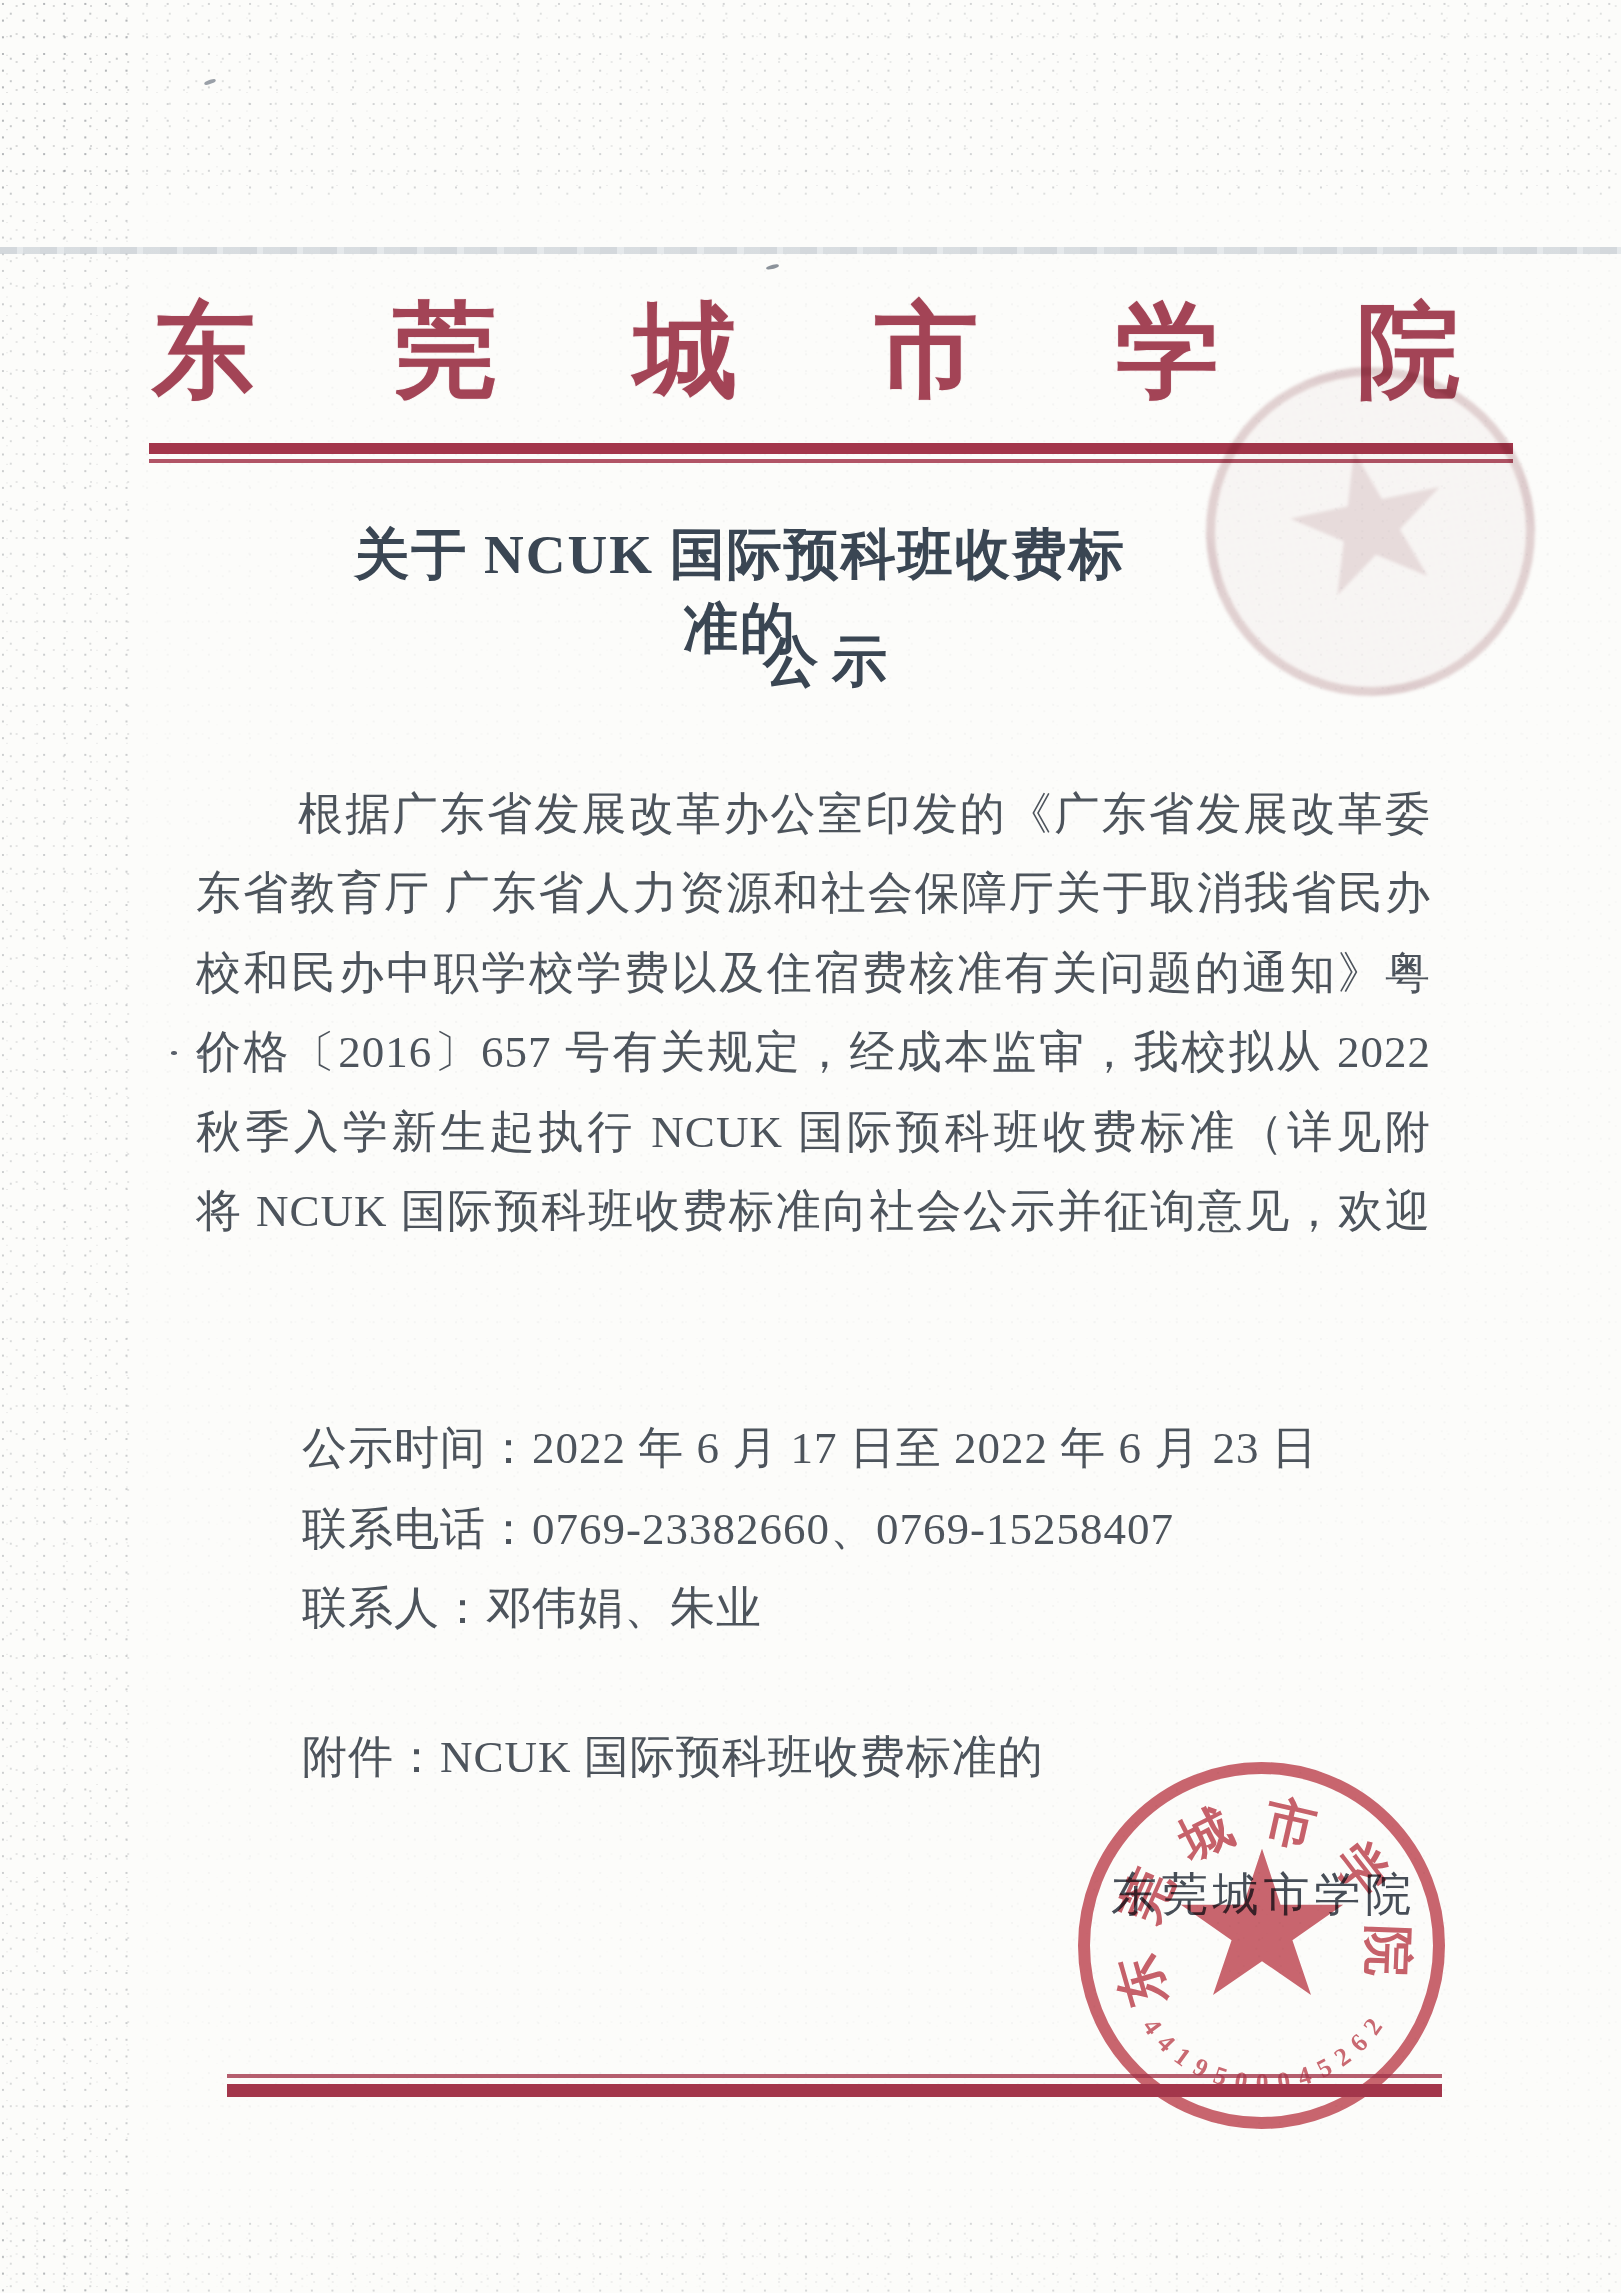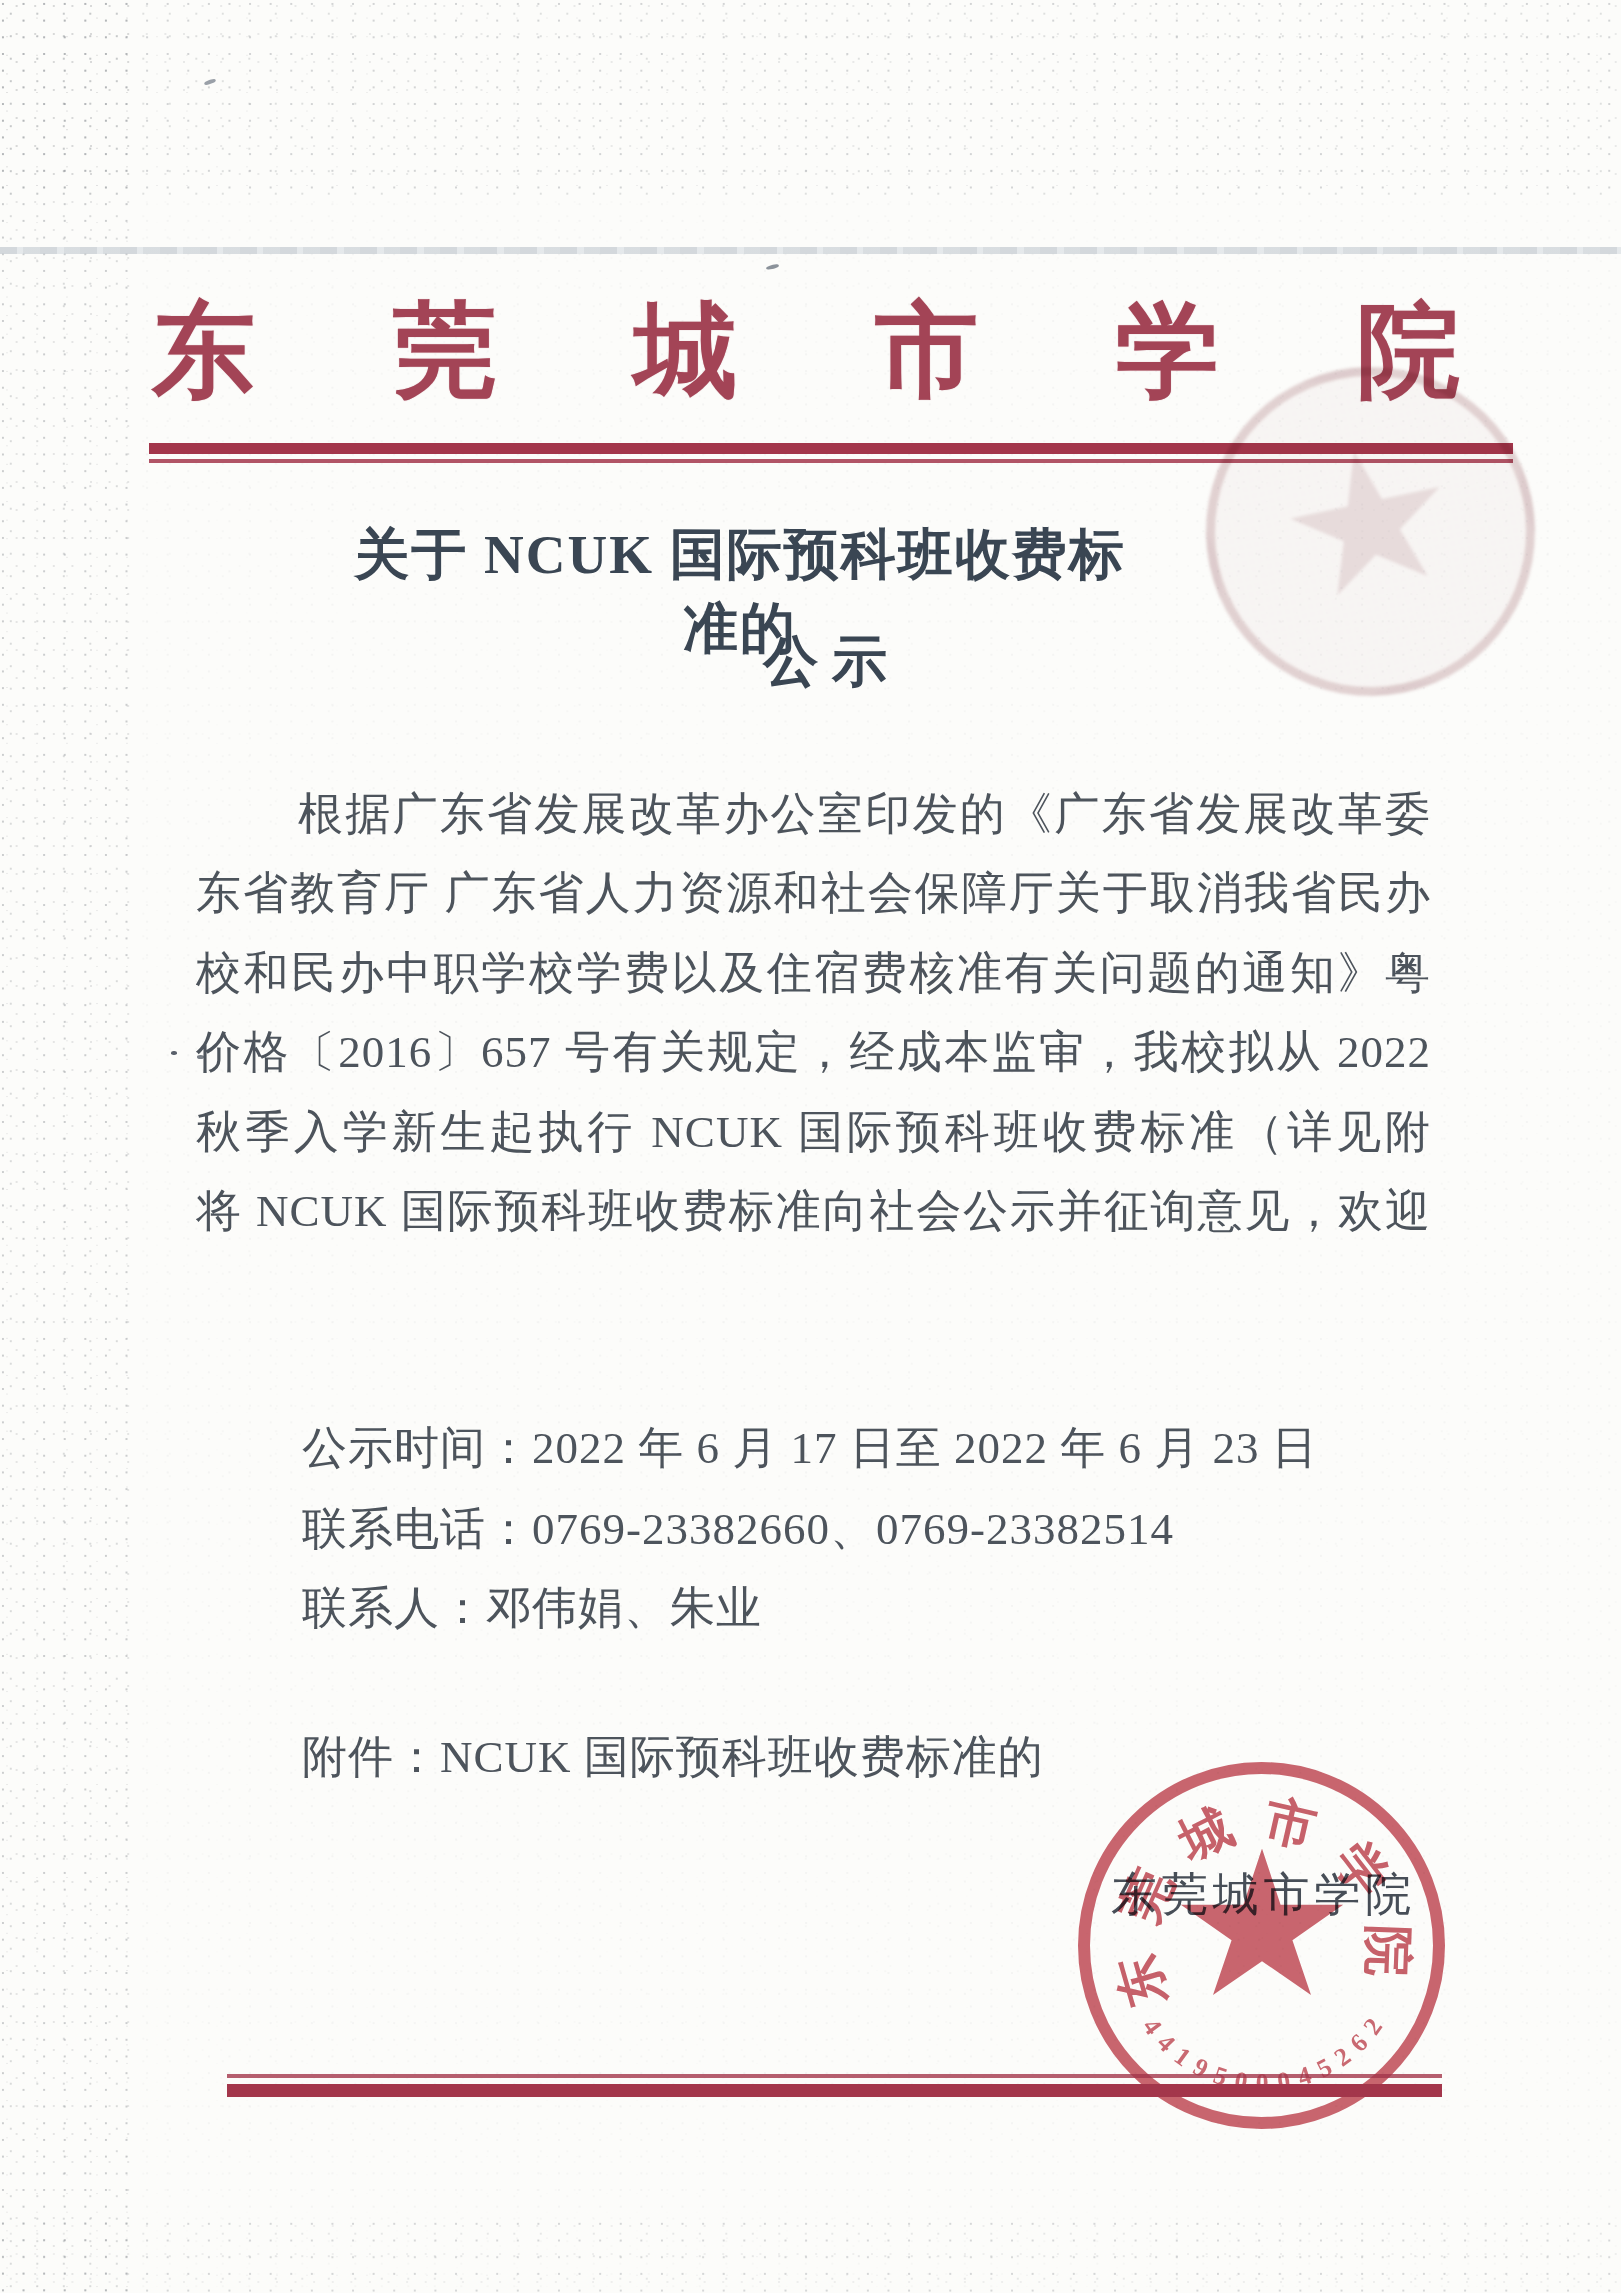--- a/index.html
+++ b/index.html
@@ -131,21 +131,21 @@
   <div class="doc-title doc-title-1">关于 NCUK 国际预科班收费标准的</div>
   <div class="doc-title doc-title-2">公示</div>
 
   <div class="body-line jl bl1">根据广东省发展改革办公室印发的《广东省发展改革委 广</div>
   <div class="body-line jl bl2">东省教育厅 广东省人力资源和社会保障厅关于取消我省民办高</div>
   <div class="body-line jl bl3">校和民办中职学校学费以及住宿费核准有关问题的通知》粤发改</div>
   <div class="body-line jl bl4">价格〔2016〕657 号有关规定，经成本监审，我校拟从 2022 年</div>
   <div class="body-line jl bl5">秋季入学新生起执行 NCUK 国际预科班收费标准（详见附件）。现</div>
   <div class="body-line jl bl6">将 NCUK 国际预科班收费标准向社会公示并征询意见，欢迎各界</div>
   <div class="body-line bl8">公示时间：2022 年 6 月 17 日至 2022 年 6 月 23 日</div>
-  <div class="body-line bl10">联系电话：0769-23382660、0769-23382514</div>
+  <div class="body-line bl10">联系电话：0769-23382660、0769-15258407</div>
   <div class="body-line bl11">联系人：邓伟娟、朱业</div>
 
   <div class="body-line attachment">附件：NCUK 国际预科班收费标准的</div>
 
   <div class="sig sig-org">东莞城市学院</div>
 
   <div class="stamp">
     <div class="stamp-ring"></div>
     <div class="stamp-star"></div>
     <div class="arc stamp-ring-text">

